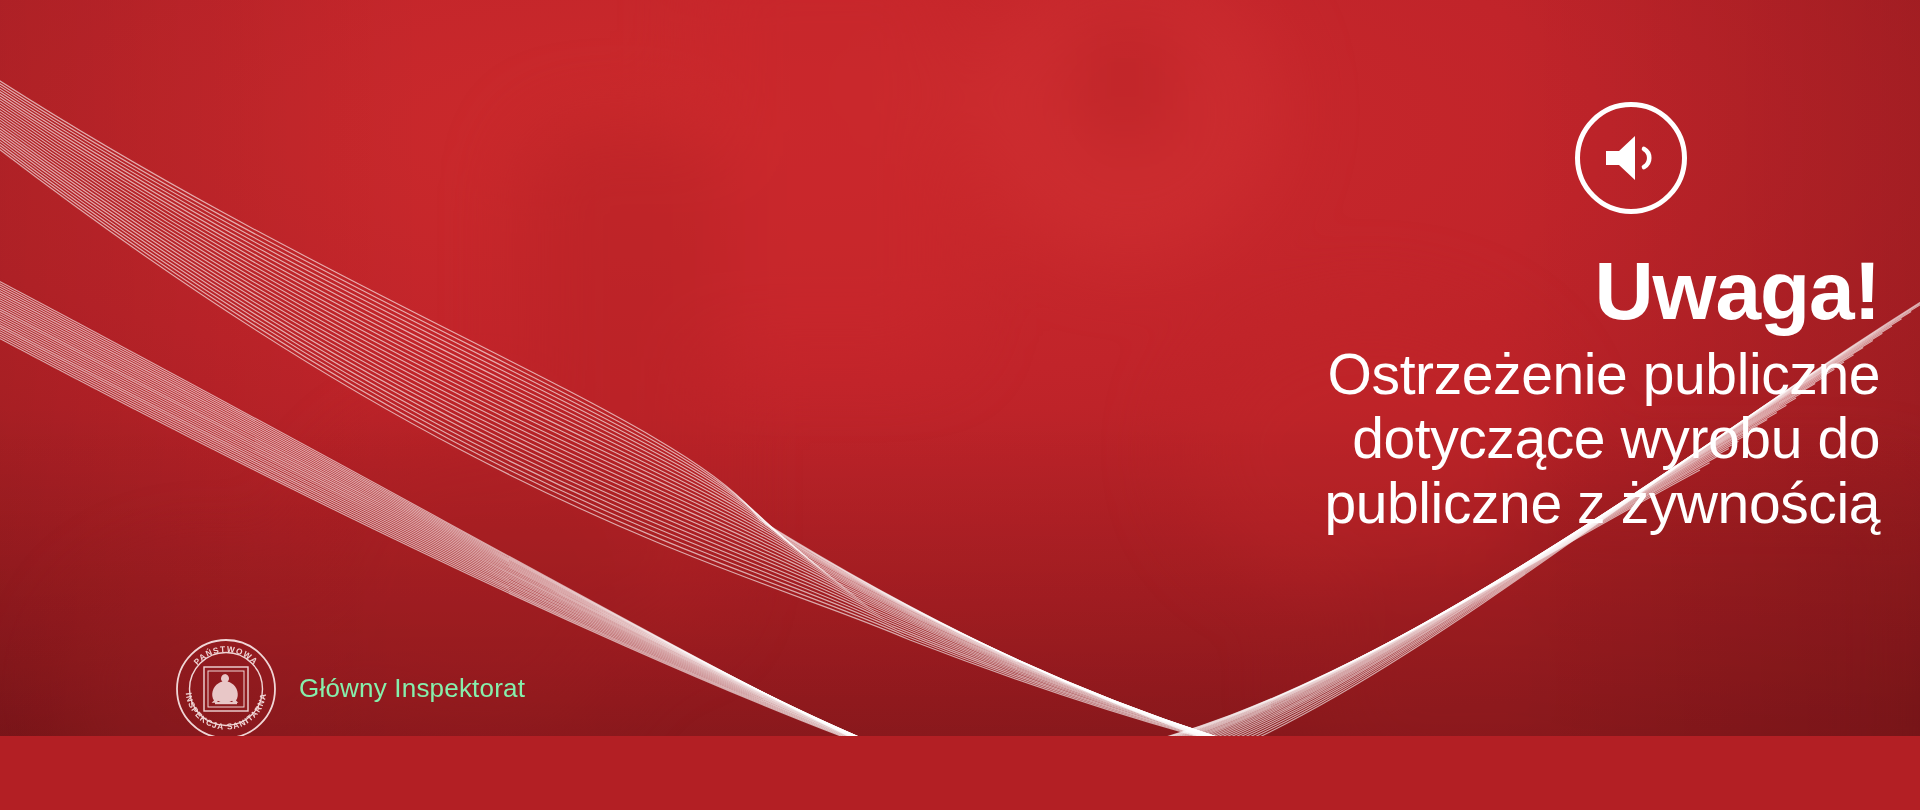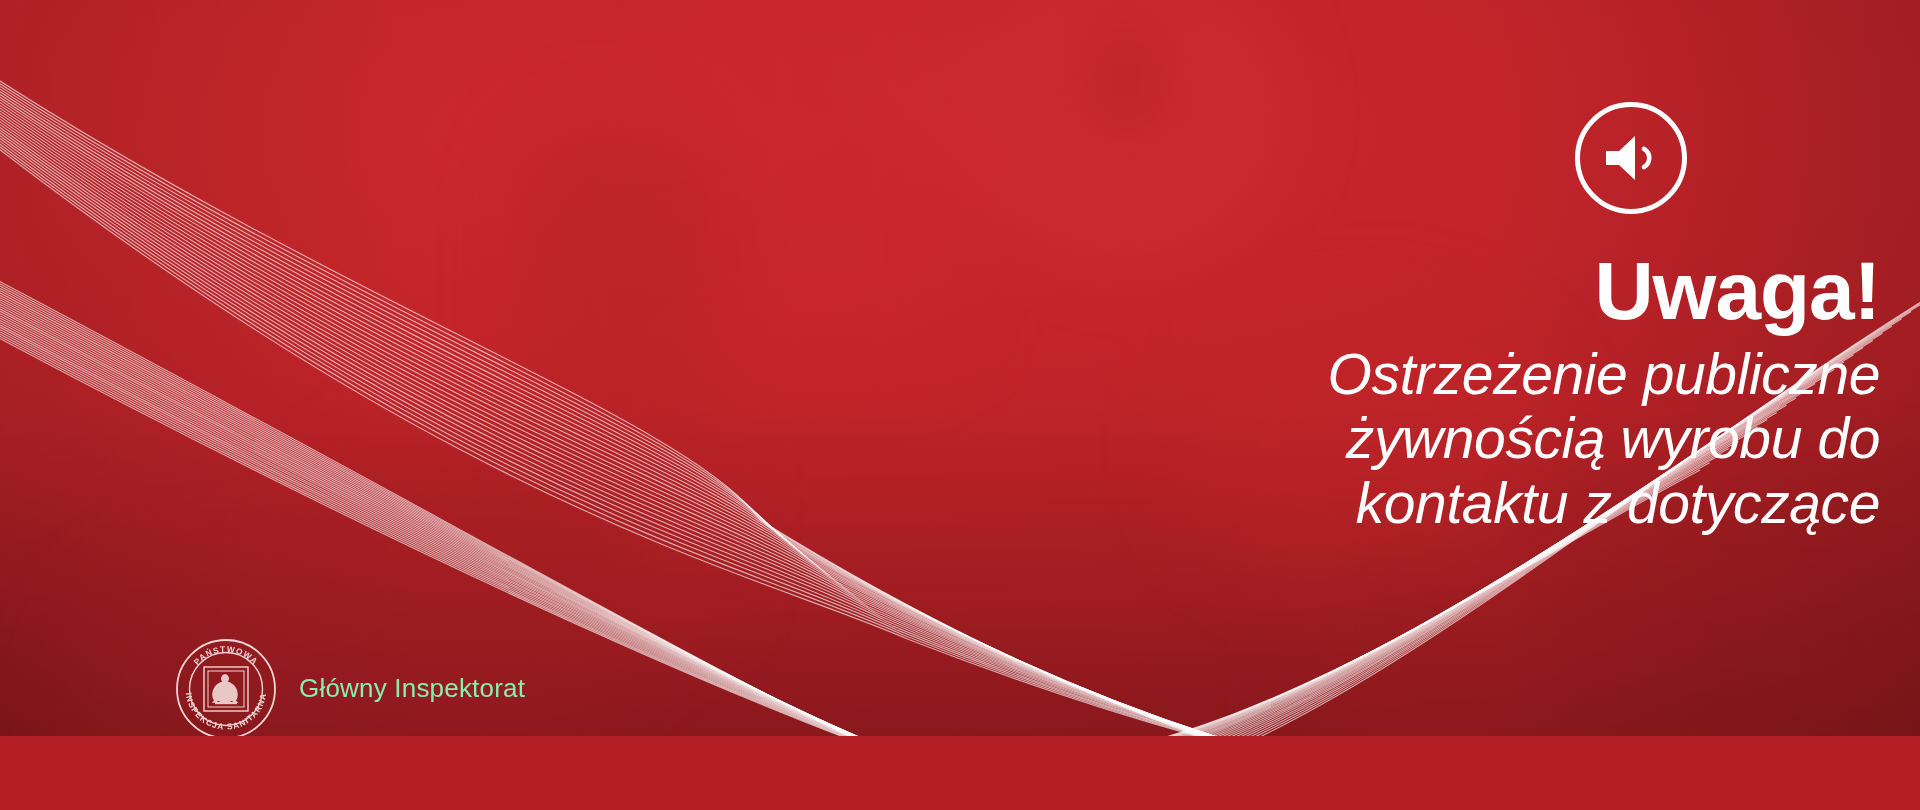--- a/index.html
+++ b/index.html
@@ -85,21 +85,21 @@
     font-weight:700;
     letter-spacing:-1px;
     margin-bottom:10px;
   }
   .subhead {
     font-size:57px;
     line-height:1.13;
     font-weight:300;
     letter-spacing:-0.4px;
   }
-  .subhead .ln { display:block; white-space:nowrap;font-style:italic; }
+  .subhead .ln { display:block; white-space:nowrap; }
 
   
   .logo-lockup {
     position:absolute;
     left:175px; top:638px;
     display:flex; align-items:center; gap:22px;
   }
   .seal { position:relative; width:102px; height:102px; }
   .seal svg { display:block; }
   .logo-text {
@@ -195,22 +195,22 @@
     <svg width="58" height="50" viewBox="0 0 58 50" aria-hidden="true">
       <path d="M4 18 H17 L33 3 V47 L17 32 H4 Z" fill="#ffffff"></path>
       <path d="M42 16 C49 20, 49 30, 42 34" stroke="#ffffff" stroke-width="4.6" fill="none" stroke-linecap="round"></path>
     </svg>
   </div>
 
   <div class="headline-block">
     <div class="headline">Uwaga!</div>
     <div class="subhead">
       <span class="ln">Ostrzeżenie publiczne</span>
-      <span class="ln">żywnością wyrobu do</span>
-      <span class="ln">kontaktu z dotyczące</span>
+      <span class="ln">dotyczące wyrobu do</span>
+      <span class="ln">publiczne z żywnością</span>
     </div>
   </div>
 
   <div class="logo-lockup">
     <div class="seal">
       <svg width="102" height="102" viewBox="0 0 102 102" aria-hidden="true">
         <defs>
           <path id="arcTop" d="M 14,51 A 37,37 0 0 1 88,51"></path>
           <path id="arcBot" d="M 10.5,51 A 40.5,40.5 0 0 0 91.5,51"></path>
         </defs>

